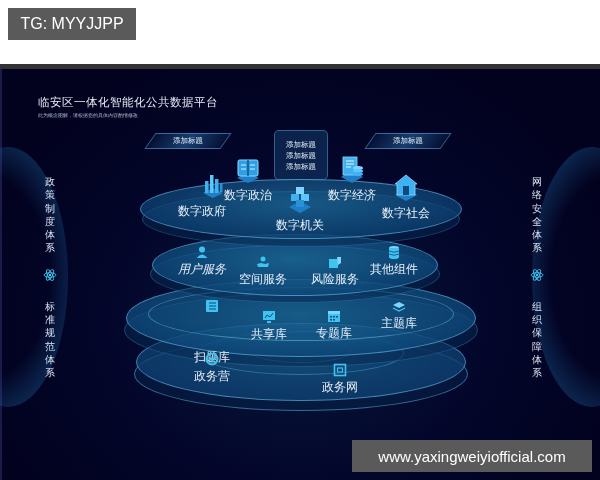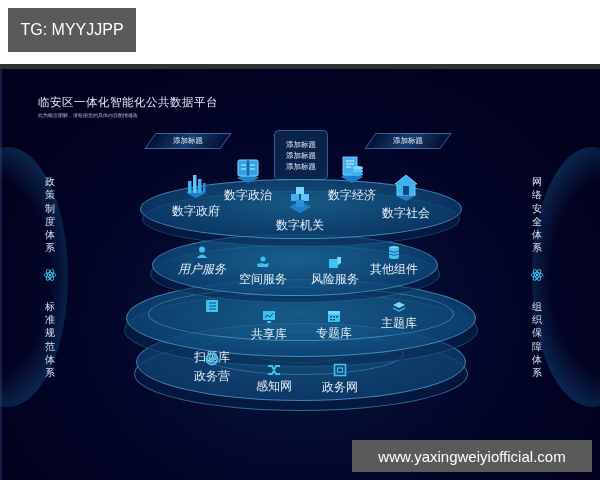--- a/index.html
+++ b/index.html
@@ -4,21 +4,21 @@
 <style>
   * { box-sizing: border-box; margin: 0; padding: 0; }
   html, body { width: 600px; height: 480px; background: #ffffff; overflow: hidden; }
   body { position: relative; font-family: "DejaVu Sans", "Liberation Sans", sans-serif; }
 
   .watermark {
     position: absolute; background: #5a5a5a; color: #ffffff;
     font-family: "Liberation Sans", sans-serif; font-size: 16px;
     display: flex; align-items: center; justify-content: center;
   }
-  .wm-top { left: 8px; top: 8px; width: 128px; height: 44px; }
+  .wm-top { left: 8px; top: 8px; width: 128px; height: 32px; }
   .wm-bottom { left: 352px; top: 440px; width: 240px; height: 32px; font-size: 15px; }
 
   .topbar { position: absolute; left: 0; top: 64px; width: 600px; height: 7px; background: #333336; }
   .stage {
     position: absolute; left: 0; top: 69px; width: 600px; height: 421px;
     background: radial-gradient(ellipse at 50% 60%, #071a3c 0%, #03062a 45%, #02021f 80%);
     overflow: hidden;
     padding-left: 10px;
   }
   .stage-edge { position: absolute; left: 0; top: 0; width: 2px; height: 100%; background: #1b1b4a; }
@@ -173,21 +173,21 @@
   <div class="tier tier3-rim"></div>
   <div class="tier tier3"></div>
   <div class="tier tier3-inner"></div>
 
   <div class="tier tier2-rim"></div>
   <div class="tier tier2"></div>
 
   <div class="tier tier1-rim"></div>
   <div class="tier tier1"></div>
 
-  <div class="node" style="left:196px; top:102px;">
+  <div class="node" style="left:196px; top:102px;align-items:flex-end;">
     <svg width="26" height="30" viewBox="0 0 26 30">
       <path d="M3 22 L13 27 L23 22 L13 17Z" fill="#1e7fc8"></path>
       <rect x="5" y="10" width="3.5" height="12" fill="#3fb0f0"></rect>
       <rect x="10" y="4" width="3.5" height="18" fill="#5ac8ff"></rect>
       <rect x="15" y="8" width="3.5" height="14" fill="#3fb0f0"></rect>
       <rect x="20" y="12" width="2.5" height="9" fill="#2a90d8"></rect>
     </svg>
     <span class="lbl">数字政府</span>
   </div>
   <div class="node" style="left:248px; top:88px;">
@@ -304,26 +304,20 @@
     <span class="lbl">主题库</span>
   </div>
 
   <div class="node" style="left:212px; top:283px;">
     <svg width="14" height="14" viewBox="0 0 14 14">
       <circle cx="7" cy="7" r="5.5" fill="none" stroke="#3fc3f0" stroke-width="2"></circle>
       <rect x="4" y="5.5" width="6" height="3" fill="#3fc3f0"></rect>
     </svg>
     <span class="lbl">政务营</span>
   </div>
-  <div class="node" style="left:274px; top:295px;">
-    <svg width="14" height="12" viewBox="0 0 14 12">
-      <path d="M1 2 L5 2 L9 10 L13 10 M1 10 L5 10 L9 2 L13 2" fill="none" stroke="#3fc3f0" stroke-width="1.8"></path>
-    </svg>
-    <span class="lbl">感知网</span>
-  </div>
   <div class="node" style="left:340px; top:294px;">
     <svg width="14" height="14" viewBox="0 0 14 14">
       <rect x="1.5" y="1.5" width="11" height="11" fill="none" stroke="#3fc3f0" stroke-width="1.6"></rect>
       <rect x="4.5" y="5" width="5" height="4" fill="none" stroke="#3fc3f0" stroke-width="1.2"></rect>
     </svg>
     <span class="lbl">政务网</span>
   </div>
 </div>
 
 <div class="watermark wm-bottom">www.yaxingweiyiofficial.com</div>

